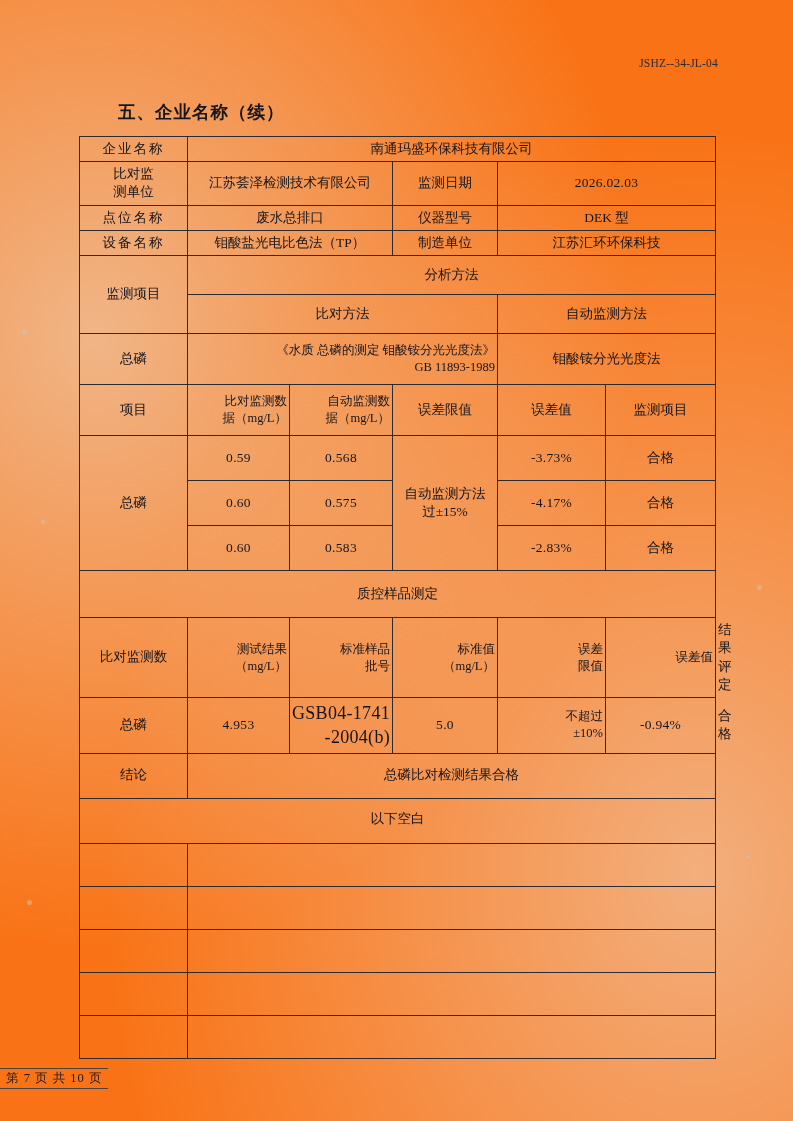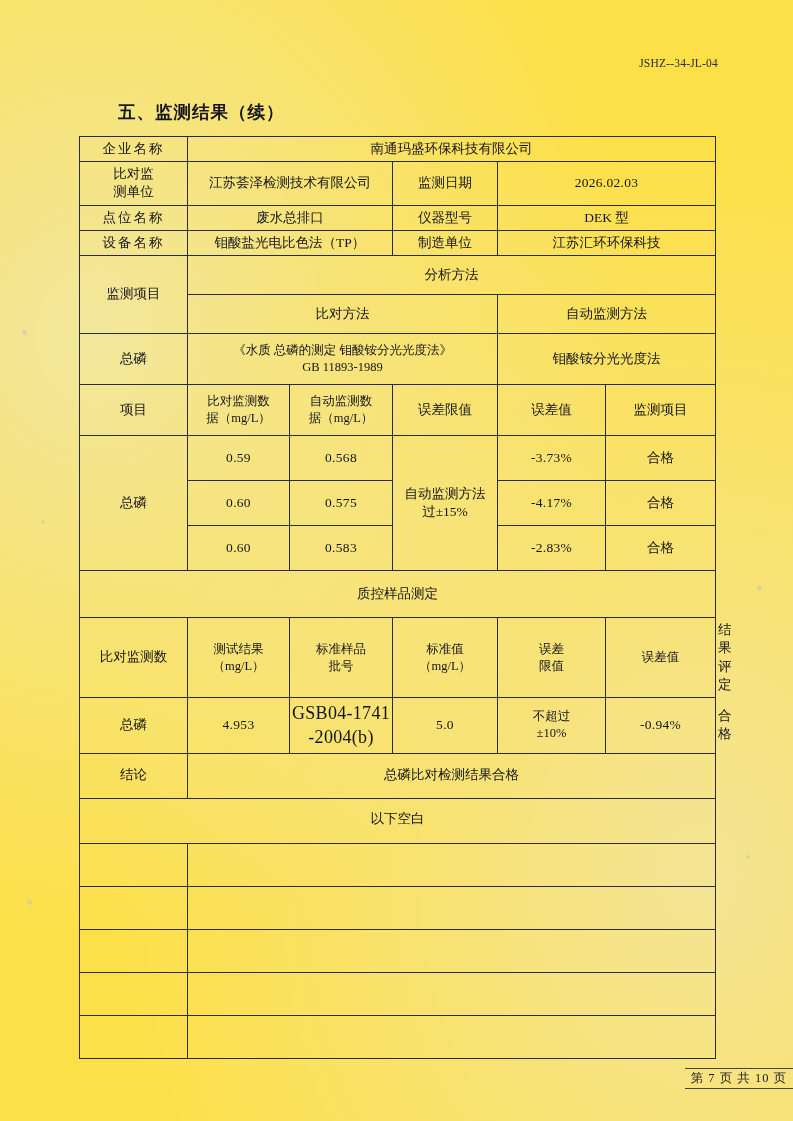--- a/index.html
+++ b/index.html
@@ -4,21 +4,21 @@
 <style>
   html, body {
     margin: 0;
     padding: 0;
     background: #b0b0ac;
   }
   .page {
     position: relative;
     width: 793px;
     height: 1121px;
-    background: #fde047;
+    background: #f97316;
     margin: 0 auto;
     overflow: hidden;
     font-family: "Liberation Serif", "DejaVu Serif", serif;
     color: #1b1b22;
   }
   
   .page:before {
     content: "";
     position: absolute;
     inset: 0;
@@ -58,29 +58,29 @@
     border: 1px solid #2b2b33;
     font-size: 13.5px;
     text-align: center;
     vertical-align: middle;
     padding: 3px 2px;
     line-height: 1.35;
     color: #14141c;
   }
   .h-label { letter-spacing: 2px; }
   .big { font-size: 14px; }
-  .sm { font-size: 12.5px; }
+  .sm { font-size: 12.5px; text-align: right; }
   .num { font-family: "Liberation Serif", serif; font-size: 18px; letter-spacing: 0.3px; }
   .blank-row td { height: 36px; }
   .footer {
     position: absolute;
     left: 0;
     right: 0;
     top: 1068px;
-    text-align: right;
+    text-align: left;
     font-size: 12.5px;
     letter-spacing: 1px;
     color: #1b1b22;
   }
   .footer .bar {
     display: inline-block;
     border-top: 1px solid #444;
     border-bottom: 1px solid #444;
     padding: 1px 6px;
   }
@@ -98,21 +98,21 @@
 <div class="page">
 
   <div class="speck" style="left:22px;top:330px;width:5px;height:5px;"></div>
   <div class="speck" style="left:41px;top:520px;width:4px;height:4px;"></div>
   <div class="speck" style="left:27px;top:900px;width:5px;height:5px;"></div>
   <div class="speck" style="left:757px;top:585px;width:5px;height:5px;"></div>
   <div class="speck" style="left:746px;top:855px;width:4px;height:4px;"></div>
 
   <div class="doc-code">JSHZ--34-JL-04</div>
 
-  <div class="section-title">五、监测结果（续）</div>
+  <div class="section-title">五、企业名称（续）</div>
 
   <table class="main">
     <colgroup>
       <col style="width:108px">
       <col style="width:102px">
       <col style="width:103px">
       <col style="width:105px">
       <col style="width:108px">
       <col style="width:110px">
     </colgroup>

